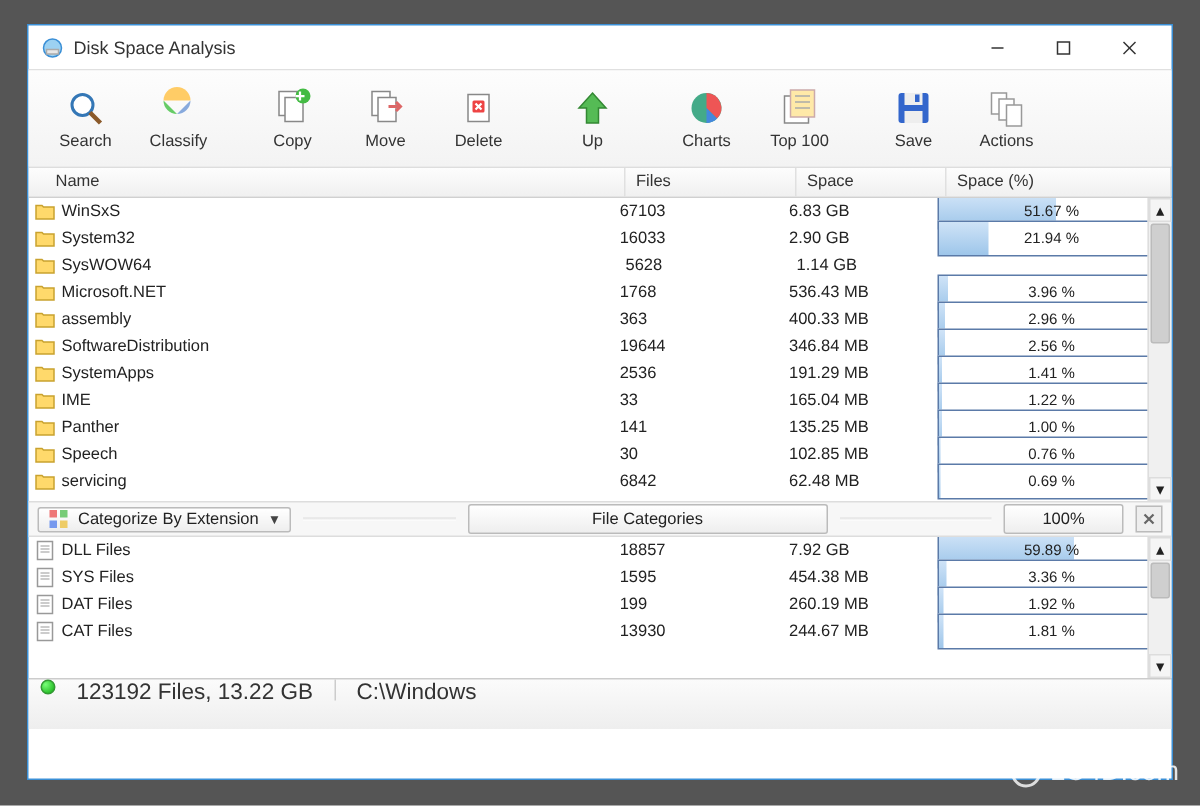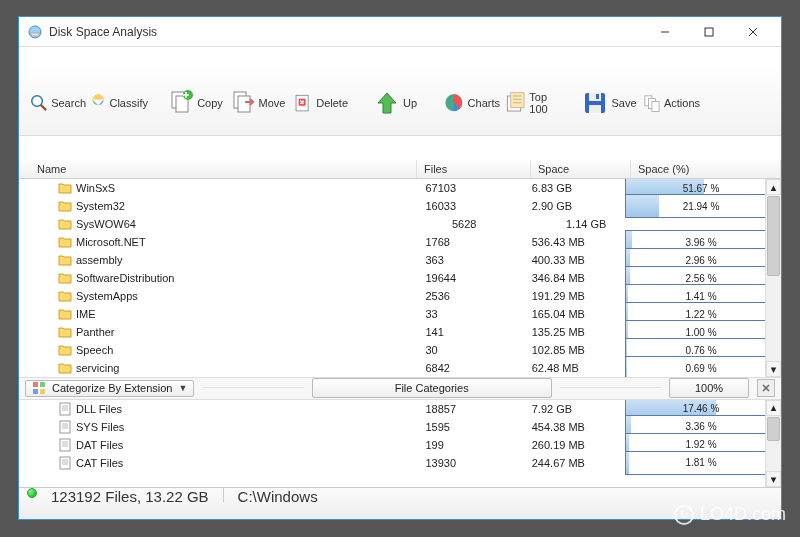--- a/index.html
+++ b/index.html
@@ -14,21 +14,20 @@
   position: relative;
 }
 .window {
   position: absolute;
   left: 18px; top: 16px;
   width: 764px; height: 504px;
   background: #fff;
   border: 1px solid #3a8fd6;
   display: flex;
   flex-direction: column;
-  gap: 24px;
 }
 .titlebar {
   height: 30px;
   display: flex;
   align-items: center;
   padding: 0 6px 0 8px;
   font-size: 12px;
   color: #333;
   border-bottom: 1px solid #e0e0e0;
 }
@@ -40,40 +39,40 @@
   display:flex;
   padding: 6px 8px 6px 8px;
   gap: 2px;
   background: linear-gradient(#fdfdfd,#f3f3f3);
   border-bottom:1px solid #ddd;
 }
 .tbtn {
   width:60px; height:52px;
   border:1px solid transparent;
   border-radius:3px;
-  display:flex; flex-direction:row; align-items:center; justify-content:center;
+  display:flex; flex-direction:column; align-items:center; justify-content:center;
   gap:2px;
   font-size:11px; color:#333;
 }
 .tbtn .ticon { width:28px; height:28px; display:flex; align-items:center; justify-content:center; }
 .tsep { width:12px; }
 .content { flex:1; display:flex; flex-direction:column; overflow:hidden; }
 .table-header {
   display:flex;
   height:20px;
   border-bottom:1px solid #d0d0d0;
   background:linear-gradient(#fdfdfd,#f0f0f0);
   font-size:11px; color:#333;
 }
 .th { padding:3px 7px; border-right:1px solid #e0e0e0; }
 .th-name { width:398px; padding-left:18px; }
 .th-files { width:114px; }
 .th-space { width:100px; }
 .th-pct { flex:1; }
-.scrollzone { position:relative; display:flex; flex-direction:column;margin-left:35px; }
+.scrollzone { position:relative; display:flex; flex-direction:column; }
 .rows { flex:1; overflow:hidden; }
 .row {
   display:flex; height:18px; align-items:center;
   font-size:11px;
 }
 .cell-name { width:398px; display:flex; align-items:center; gap:4px; padding-left:4px; }
 .cell-files { width:114px; }
 .cell-space { width:100px; }
 .cell-pct { flex:1; padding-right:4px; }
 .folder-icon { width:14px; height:12px; }
@@ -510,21 +509,21 @@
                 <line x1="4" y1="6" x2="10" y2="6" stroke="#bbb"></line>
                 <line x1="4" y1="8" x2="10" y2="8" stroke="#bbb"></line>
               </svg>
               <span>DLL Files</span>
             </div>
             <div class="cell-files">18857</div>
             <div class="cell-space">7.92 GB</div>
             <div class="cell-pct">
               <div class="pctbar">
                 <div class="pctfill" style="width:59.89%"></div>
-                <span class="pcttext">17.46 %</span>
+                <span class="pcttext">59.89 %</span>
               </div>
             </div>
           </div>
           <div class="row">
             <div class="cell-name">
               <svg class="file-icon" viewBox="0 0 14 14">
                 <rect x="2" y="1" width="10" height="12" fill="#fff" stroke="#999"></rect>
                 <line x1="4" y1="4" x2="10" y2="4" stroke="#bbb"></line>
                 <line x1="4" y1="6" x2="10" y2="6" stroke="#bbb"></line>
                 <line x1="4" y1="8" x2="10" y2="8" stroke="#bbb"></line>

